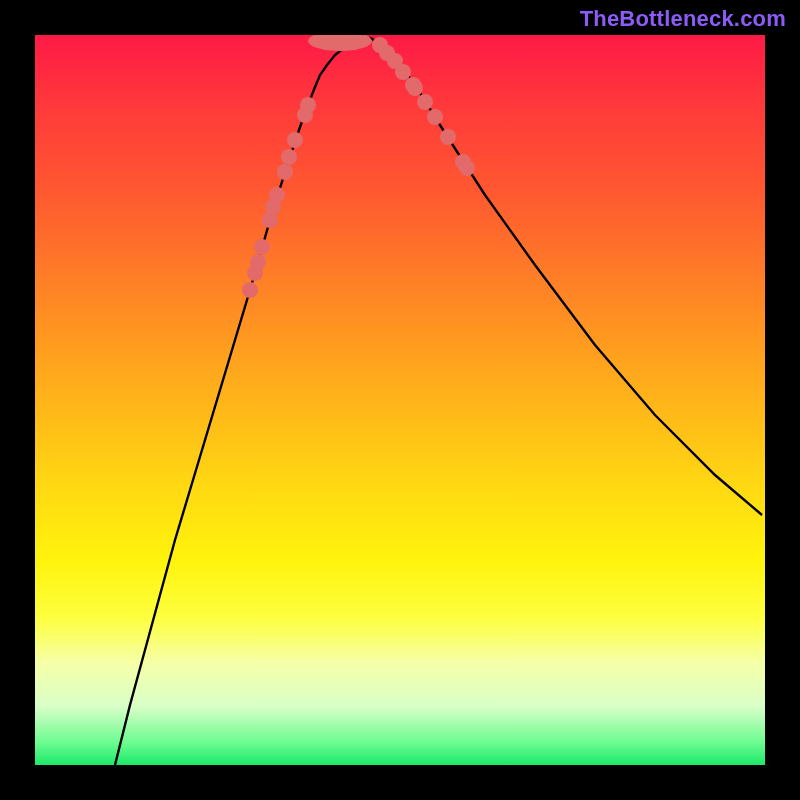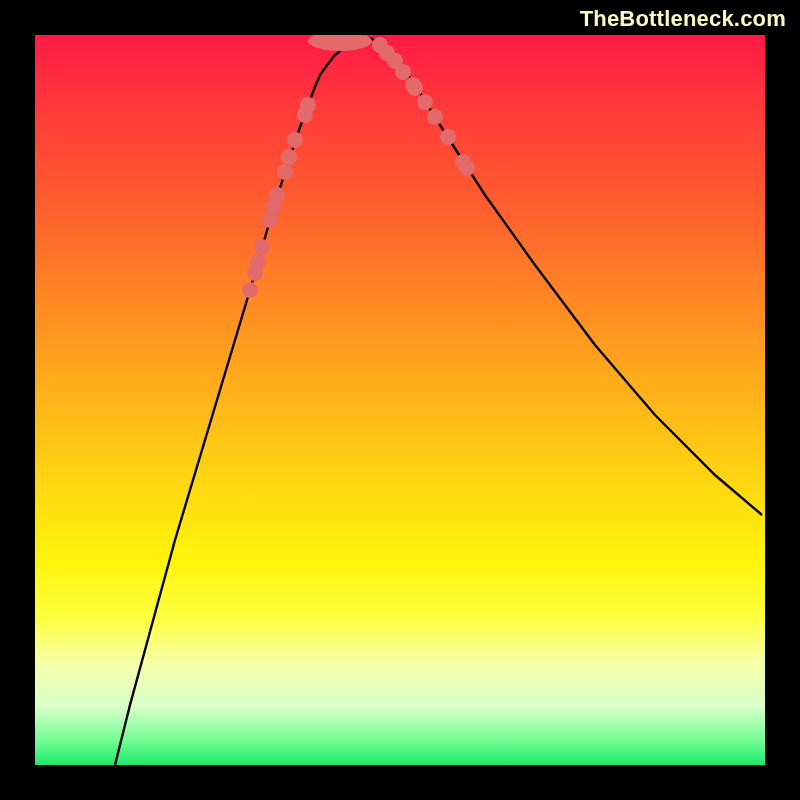--- a/index.html
+++ b/index.html
@@ -40,21 +40,21 @@
       #1ce86a 100%
     );
   }
   .watermark {
     position: absolute;
     top: 6px;
     right: 14px;
     font-family: Arial, Helvetica, sans-serif;
     font-size: 22px;
     font-weight: 600;
-    color: #fef9c3;
+    color: #8b5cf6;
     letter-spacing: 0.2px;
   }
   svg.curve {
     position: absolute;
     left: 0;
     top: 0;
   }
   .dot {
     fill: #e26a6a;
   }

